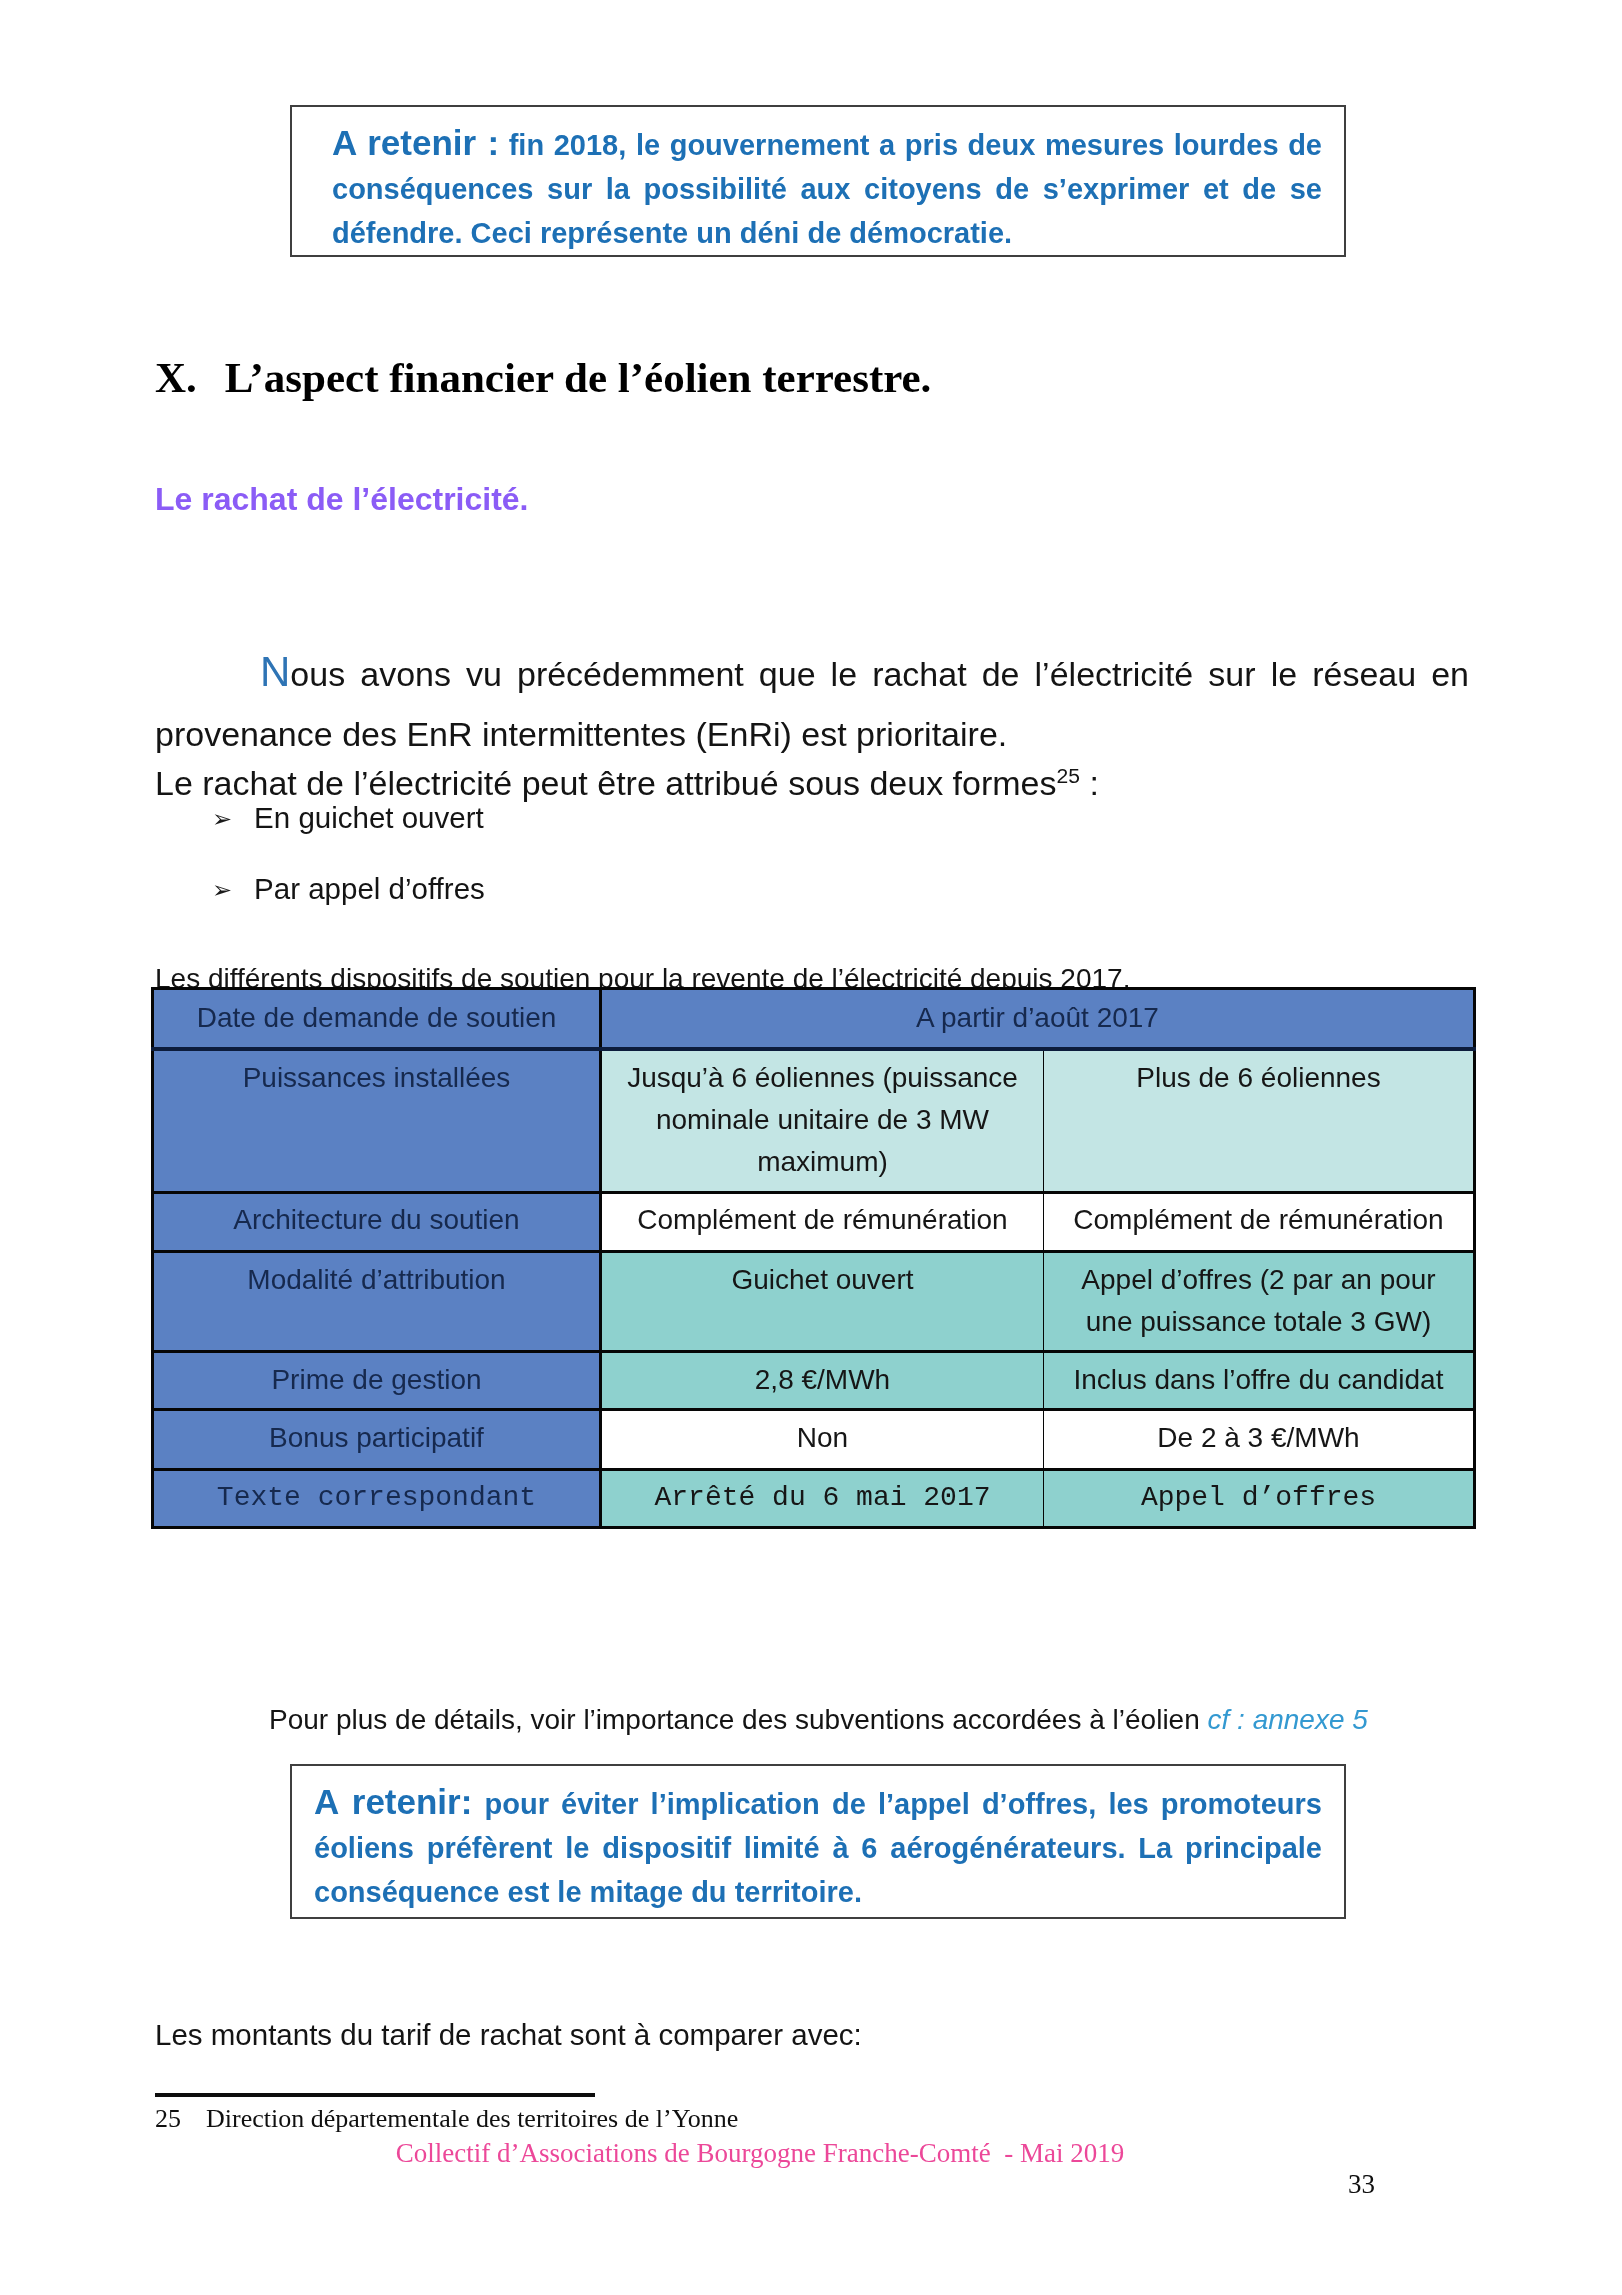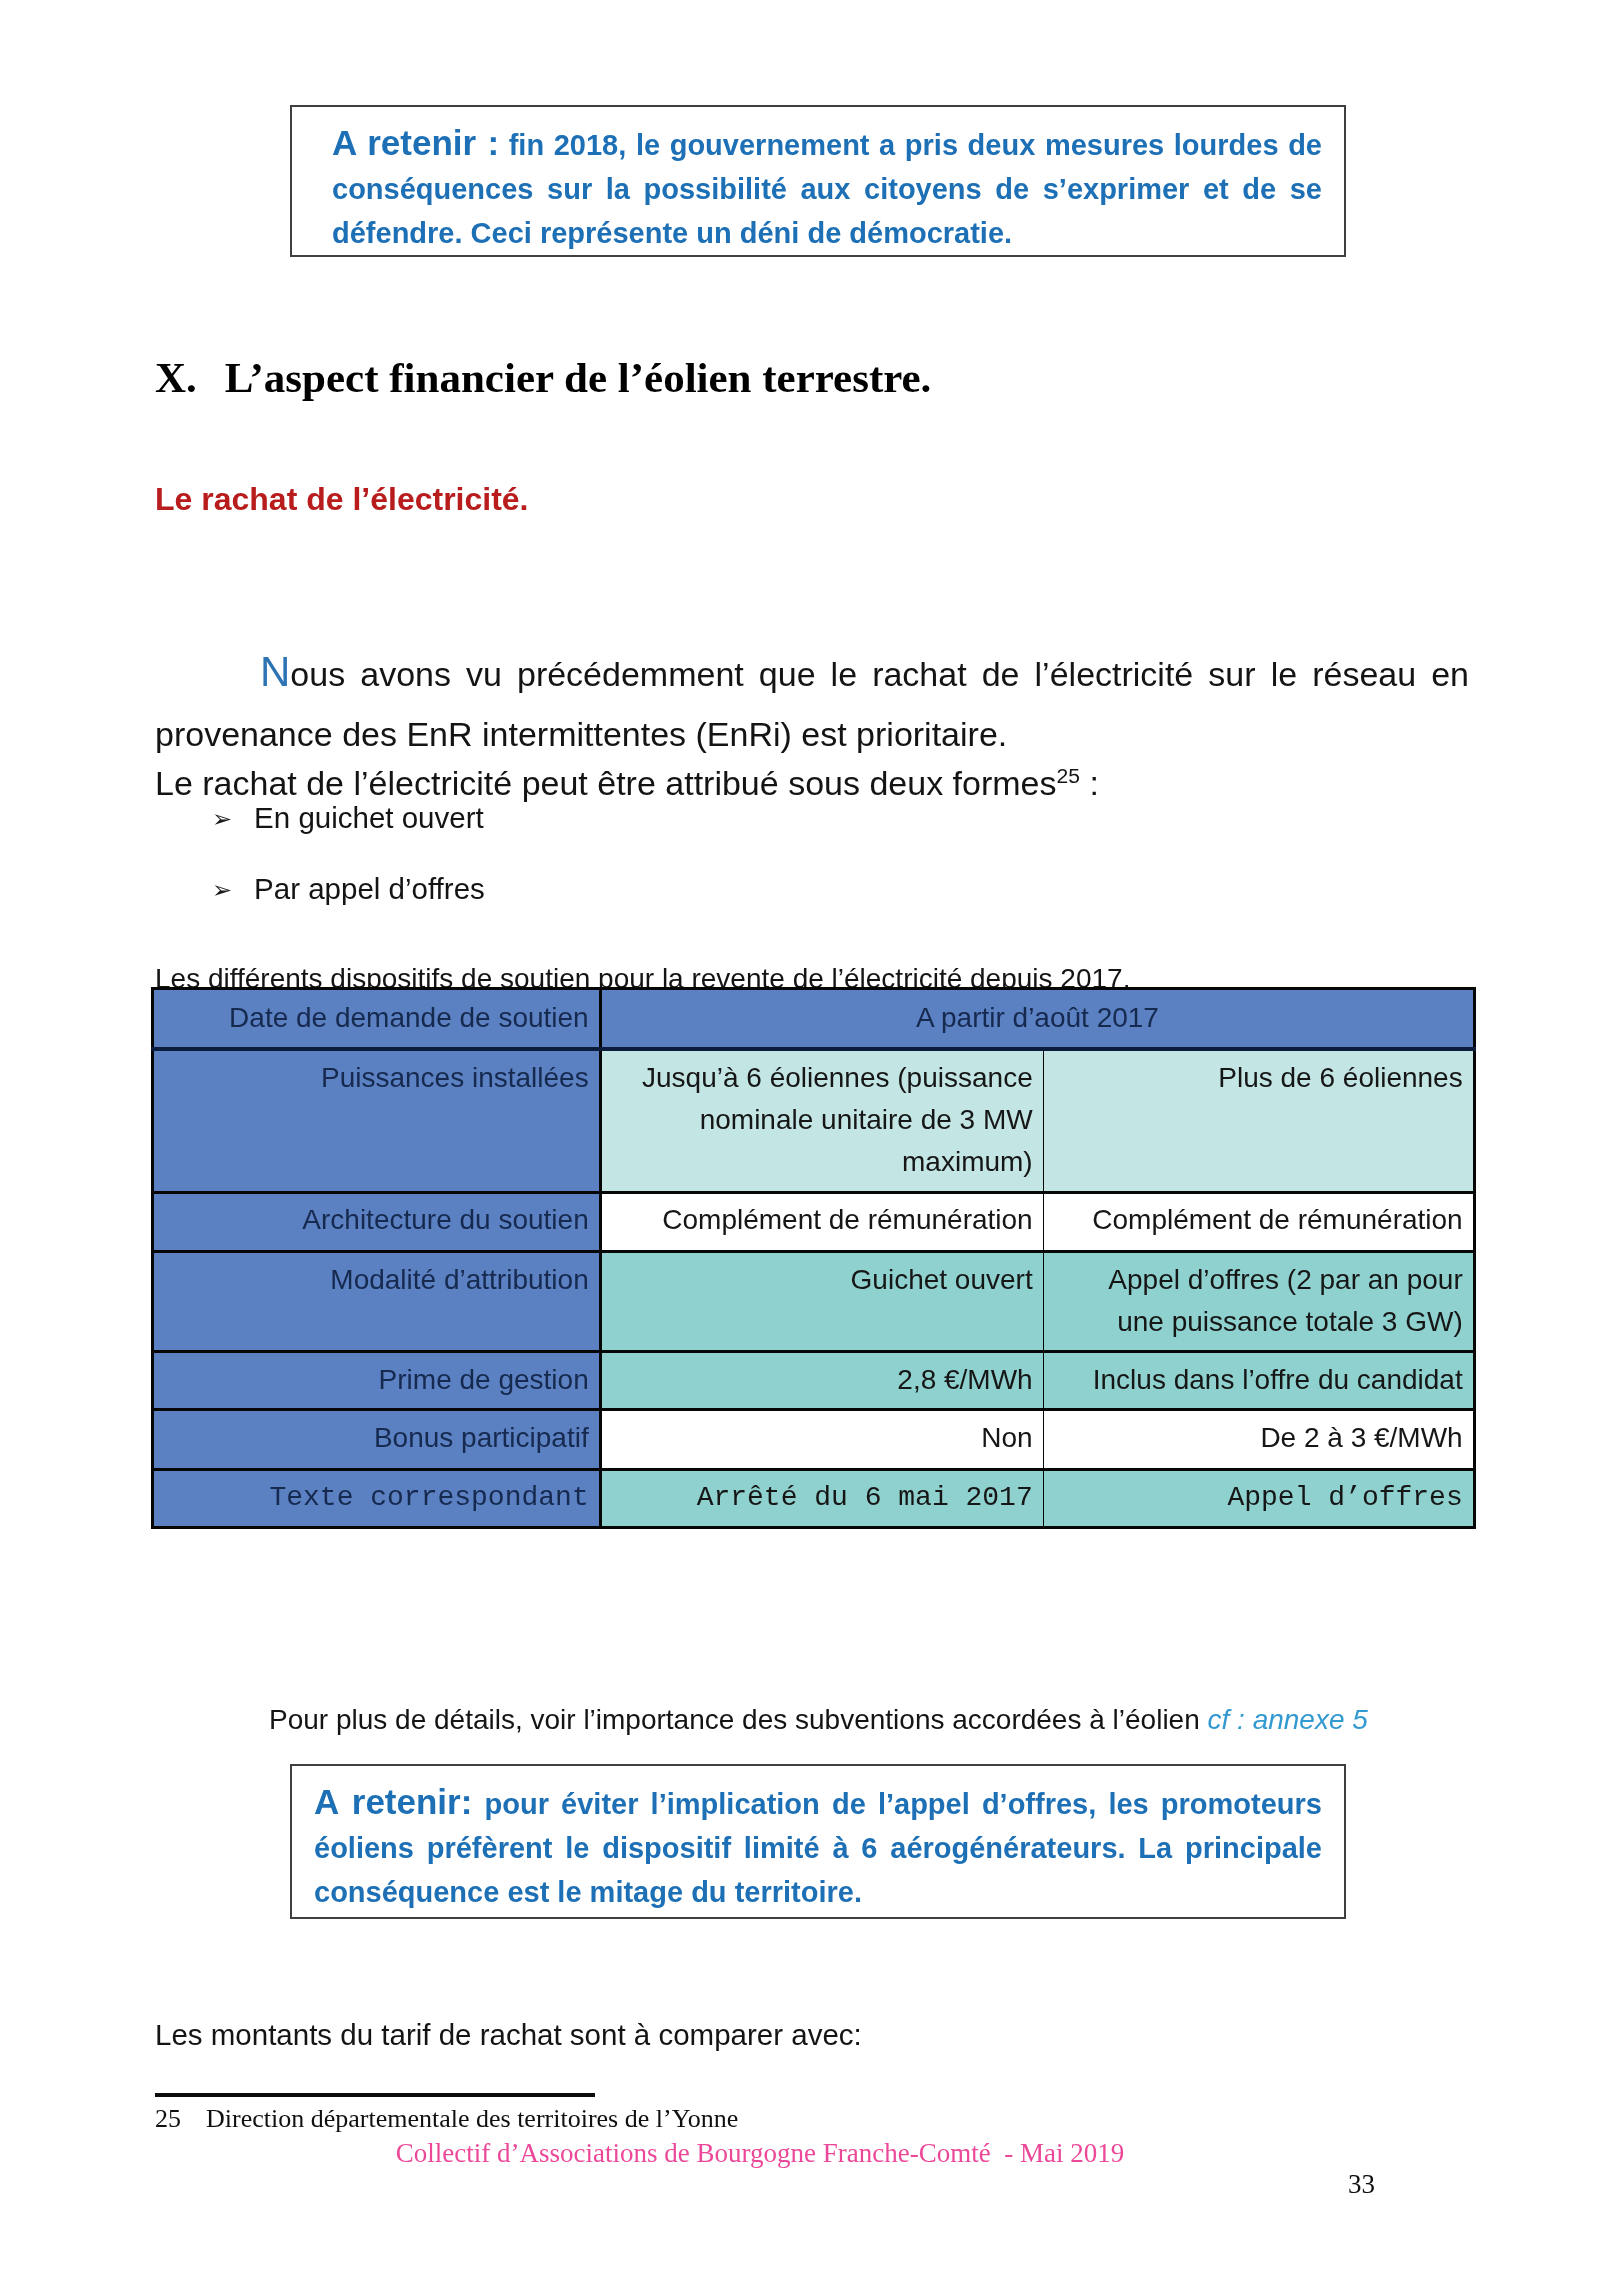--- a/index.html
+++ b/index.html
@@ -24,21 +24,21 @@
   #note-box-bottom{top:1764px;height:155px;}
 
   
   #main-heading{
     left:155px;top:353px;width:1328px;
     font-family:"Liberation Serif",serif;font-weight:bold;font-size:43px;color:#000;
   }
   #main-heading .h-num{margin-right:28px;}
   #sub-heading{
     left:155px;top:481px;width:1033px;
-    font-weight:bold;font-size:32px;color:#b91c1c;
+    font-weight:bold;font-size:32px;color:#8b5cf6;
   }
 
   
   .body-par{
     left:155px;width:1314px;font-size:34px;line-height:1.65;color:#141414;
     text-align:justify;
   }
   #intro-paragraph{top:603px;text-indent:105px;}
   #intro-paragraph::first-letter{color:#2e74b5;font-size:42px;}
   #forms-paragraph{top:721px;text-align:left;}
@@ -52,21 +52,21 @@
   #table-caption{top:928px;font-size:28px;text-align:left;}
 
   
   #support-table{
     position:absolute;left:151px;top:987px;width:1322px;
     border-collapse:collapse;table-layout:fixed;
     font-size:28px;line-height:1.5;
   }
   #support-table th,#support-table td{
     border:1.5px solid #060606;border-top-width:3.7px;border-bottom-width:3.7px;
-    padding:5.9px 10.3px 7.4px 10.3px;vertical-align:top;text-align:right;font-weight:normal;
+    padding:5.9px 10.3px 7.4px 10.3px;vertical-align:top;text-align:center;font-weight:normal;
     overflow:hidden;
   }
   #support-table{border:3px solid #060606;}
   #support-table .c1{border-right-width:3px;background:#5b81c3;color:#16294e;}
   #support-table thead th{height:44px;vertical-align:middle;}
   #support-table thead .span-cell{
     background:#5b81c3;color:#16294e;text-align:center;vertical-align:middle;
     border-bottom:4.4px solid #0c1c3c;
   }
   #support-table thead .c1{border-bottom:4.4px solid #0c1c3c;}

